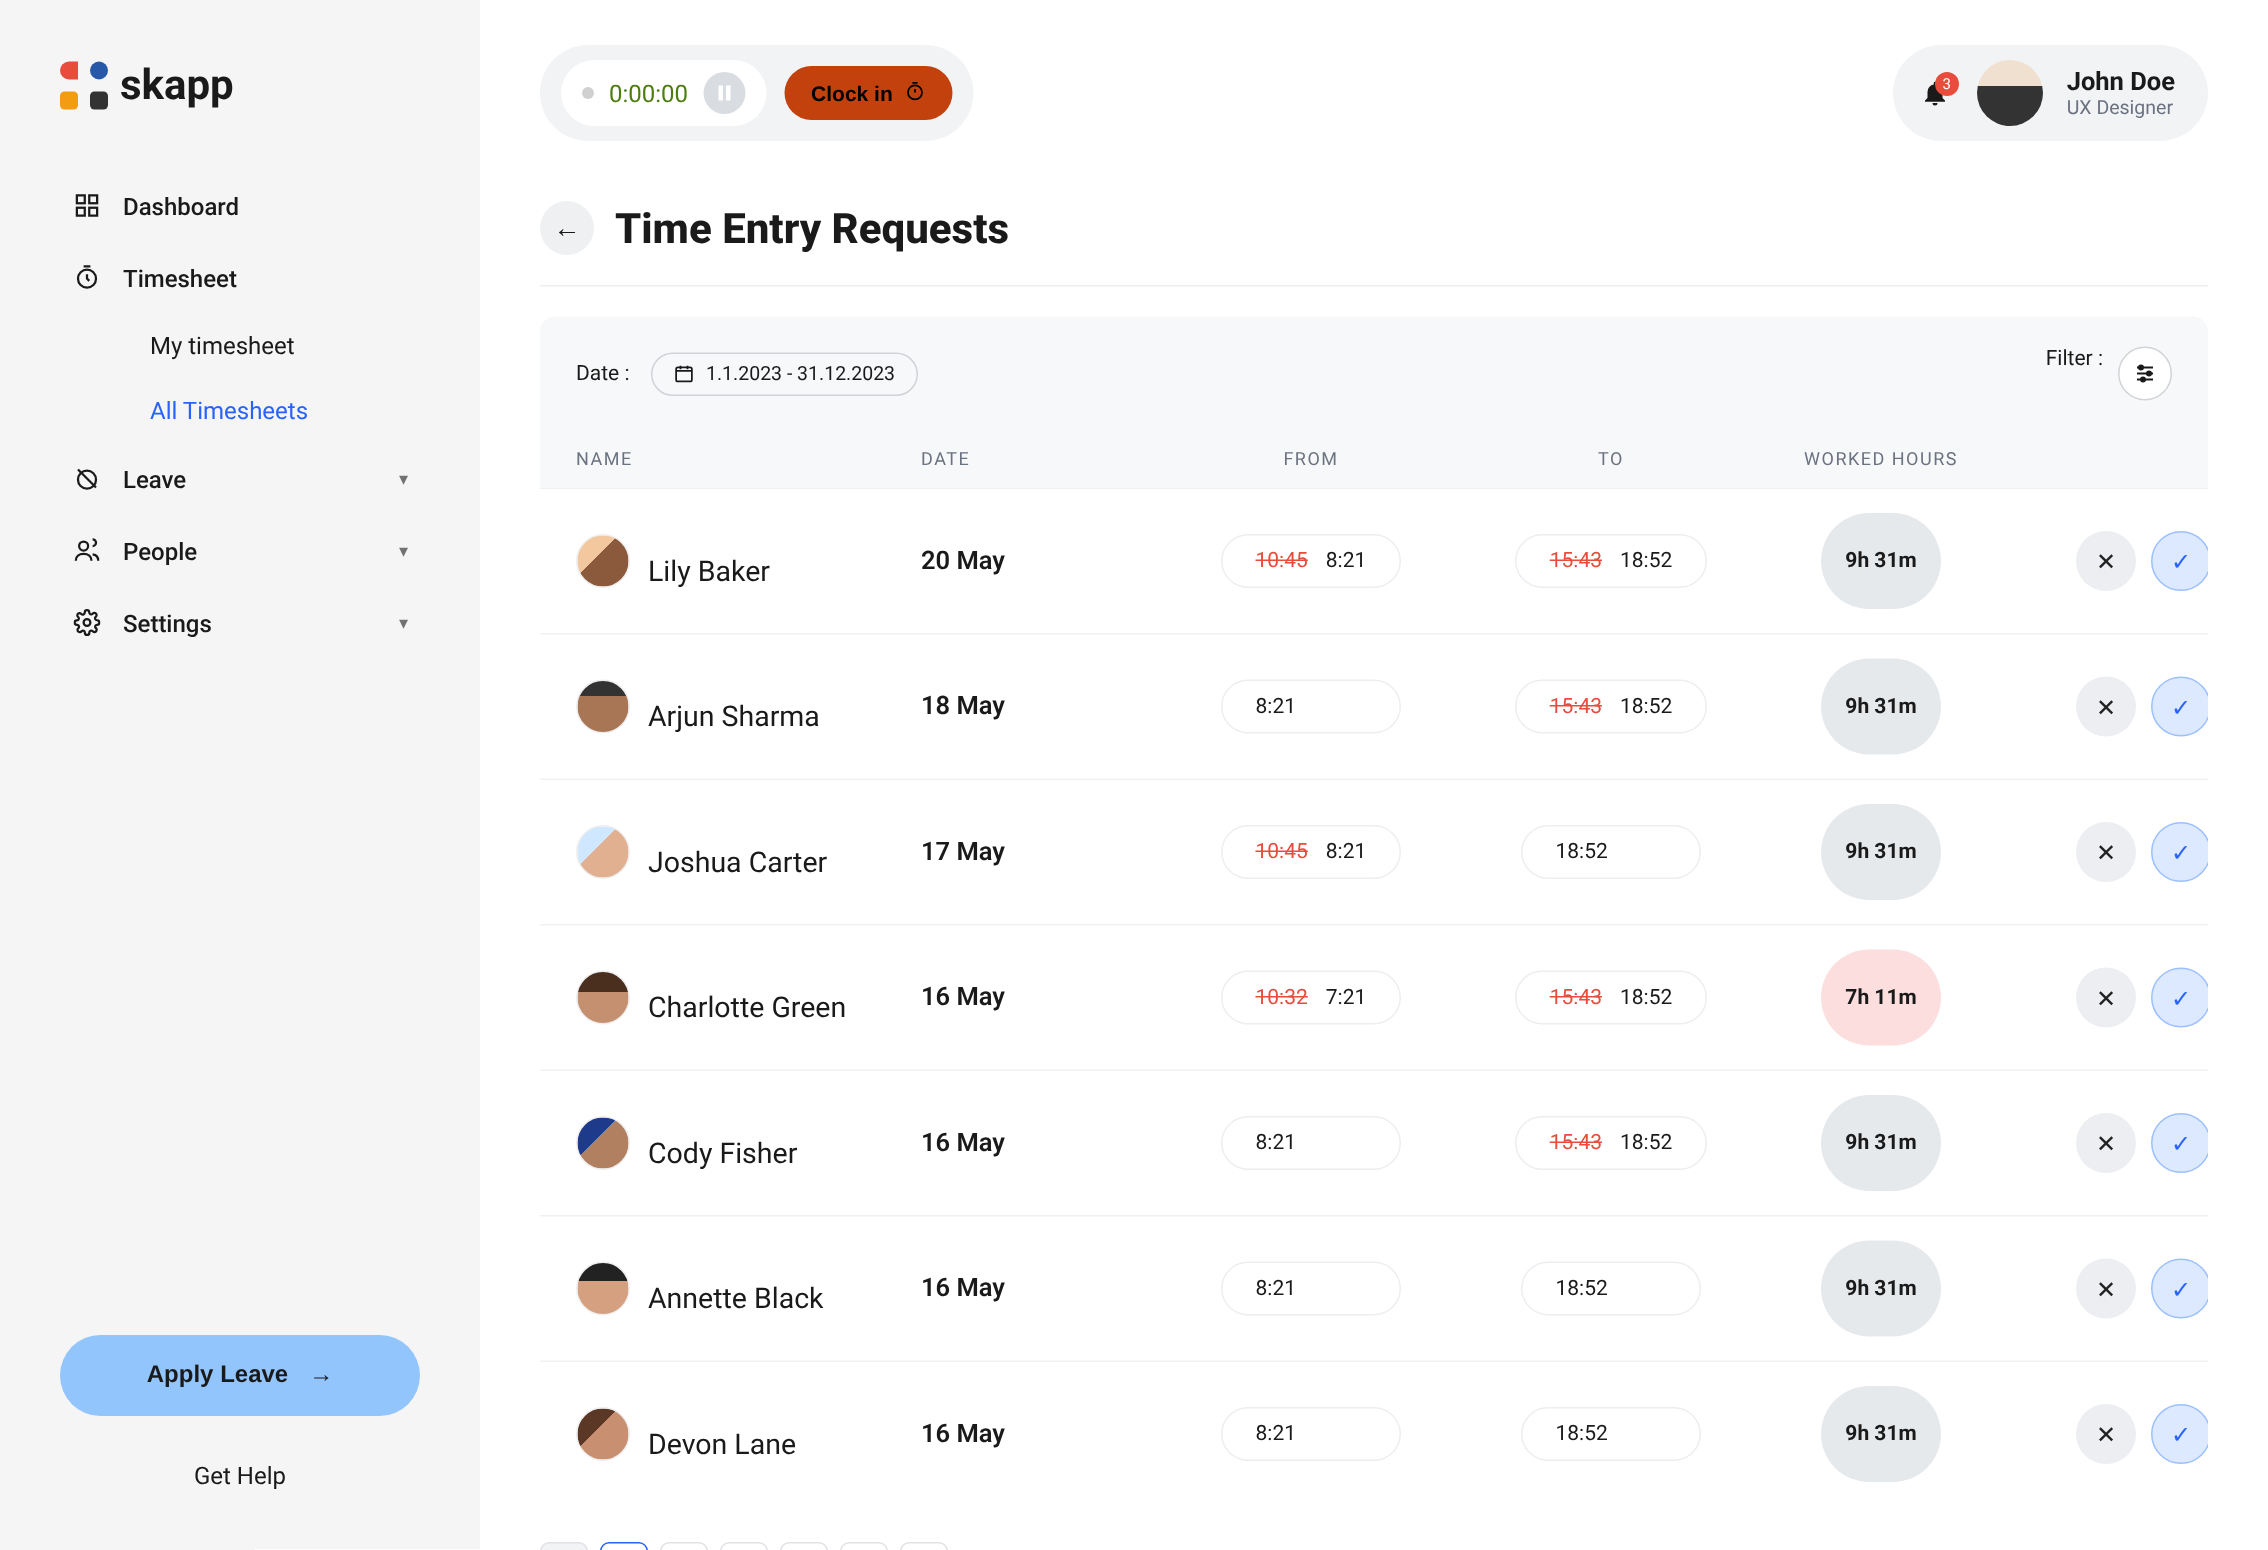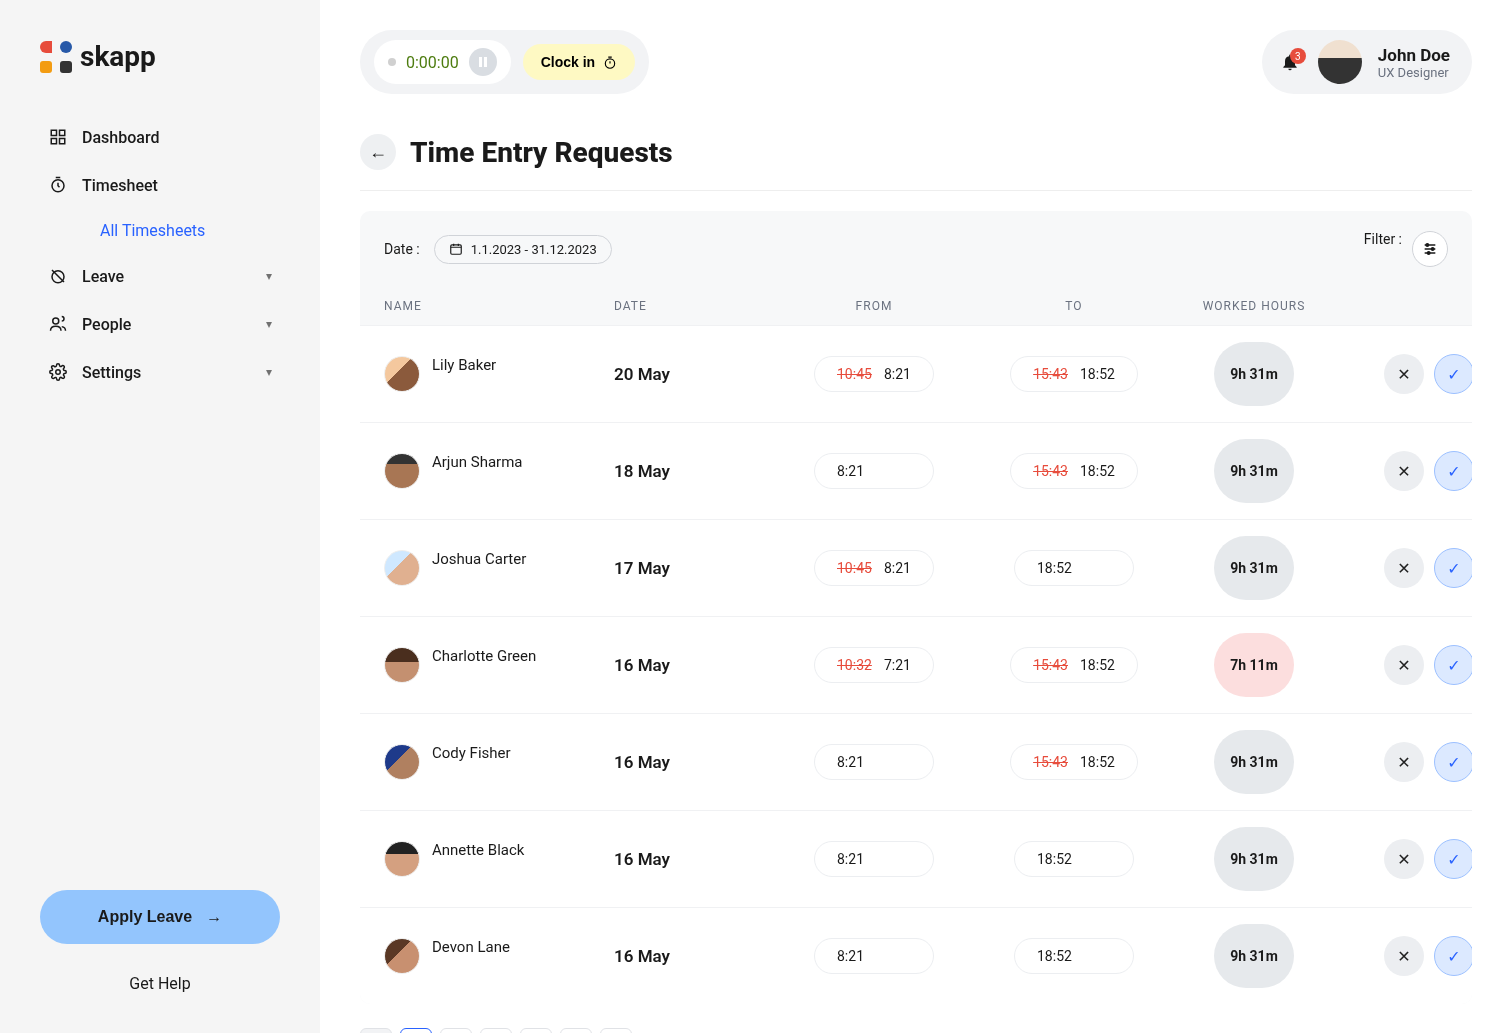--- a/index.html
+++ b/index.html
@@ -23,21 +23,21 @@
 .sidebar-bottom{padding:0 40px}
 .apply-btn{width:100%;background:#93c5fd;border:none;color:#1a1a1a;font-size:16px;font-weight:600;padding:18px 24px;border-radius:999px;display:flex;align-items:center;justify-content:center;gap:14px;cursor:pointer;margin-bottom:30px}
 .help{text-align:center;font-size:16px;cursor:pointer}
 .main{flex:1;padding:30px 40px;overflow:auto}
 .topbar{display:flex;align-items:center;justify-content:space-between;margin-bottom:40px}
 .clock-widget{display:flex;align-items:center;gap:12px;background:#f2f3f5;padding:10px 14px;border-radius:999px}
 .timer-pill{display:flex;align-items:center;gap:10px;background:#fff;padding:8px 14px;border-radius:999px;color:#4d7c0f}
 .timer-dot{width:8px;height:8px;border-radius:50%;background:#d0d0d0}
 .pause-btn{width:28px;height:28px;border-radius:50%;background:#d9dde2;display:flex;align-items:center;justify-content:center;color:#fff;font-size:12px}
 .pause-btn div{width:3px;height:10px;background:#fff;margin:0 1px}
-.clockin{background:#fef9c3;border:none;padding:10px 18px;border-radius:999px;font-size:14px;font-weight:600;display:flex;align-items:flex-end;gap:8px;cursor:pointer}
+.clockin{background:#c2410c;border:none;padding:10px 18px;border-radius:999px;font-size:14px;font-weight:600;display:flex;align-items:flex-start;gap:8px;cursor:pointer}
 .user-widget{display:flex;align-items:center;gap:16px;background:#f2f3f5;padding:10px 22px 10px 16px;border-radius:999px}
 .bell{position:relative;width:24px;height:24px;display:flex;align-items:center;justify-content:center;font-size:20px}
 .bell-badge{position:absolute;top:-2px;right:-4px;background:#e74c3c;color:#fff;width:16px;height:16px;border-radius:50%;font-size:10px;display:flex;align-items:center;justify-content:center}
 .avatar{width:44px;height:44px;border-radius:50%;background:#e8d5c4}
 .avatar.lg{background:linear-gradient(180deg,#f0e0d0 40%,#333 40%)}
 .user-name{font-weight:700;font-size:17px}
 .user-role{font-size:13px;color:#6b7280}
 .page-header{display:flex;align-items:center;gap:14px;margin-bottom:20px;padding-bottom:20px;border-bottom:1px solid #eee}
 .back{width:36px;height:36px;border-radius:50%;background:#eef0f2;display:flex;align-items:center;justify-content:center;cursor:pointer;font-size:18px}
 .page-title{font-size:28px;font-weight:800}
@@ -45,21 +45,21 @@
 .table-toolbar{display:flex;align-items:center;justify-content:space-between;padding:20px 24px}
 .tb-left{display:flex;align-items:center;gap:14px;font-size:14px}
 .date-pill{display:flex;align-items:center;gap:8px;border:1px solid #d0d3d8;padding:6px 14px;border-radius:999px;font-size:13px;cursor:pointer}
 .tb-right{display:flex;align-items:flex-start;gap:10px;font-size:14px}
 .filter-btn{width:36px;height:36px;border-radius:50%;border:1px solid #d0d3d8;background:#fff;display:flex;align-items:center;justify-content:center;cursor:pointer}
 .thead{display:grid;grid-template-columns:230px 160px 200px 200px 160px 140px;padding:12px 24px;font-size:12px;letter-spacing:1px;color:#6b7280}
 .thead div{text-align:left}
 .thead .c3,.thead .c4,.thead .c5{text-align:center}
 .row{display:grid;grid-template-columns:230px 160px 200px 200px 160px 140px;align-items:center;padding:16px 24px;background:#fff;border-top:1px solid #f0f1f3}
 .row:nth-child(odd){background:#fff}
-.cell-name{display:flex;align-items:flex-start;gap:12px;font-size:15px}
+.cell-name{display:flex;align-items:flex-end;gap:12px;font-size:19px}
 .cell-date{font-size:17px;font-weight:600}
 .pill{display:inline-flex;align-items:center;gap:8px;background:#fff;border:1px solid #eceef1;padding:9px 22px;border-radius:999px;font-size:14px;min-width:120px}
 .strike{color:#e74c3c;text-decoration:line-through;margin-right:4px}
 .cell-center{text-align:center}
 .hours-pill{display:inline-flex;background:#e6e9ec;padding:24px 16px;border-radius:999px;font-size:14px;font-weight:700}
 .hours-pill.warn{background:#fcdede}
 .actions{display:flex;gap:10px;justify-content:flex-end}
 .act{width:40px;height:40px;border-radius:50%;display:flex;align-items:center;justify-content:center;cursor:pointer;font-size:16px}
 .act.reject{background:#eceef1;color:#222}
 .act.approve{background:#dce9ff;color:#2962ff;border:1px solid #9cc0ff}
@@ -106,20 +106,23 @@
       <div class="nav-item">
         <span class="icon">
             <svg width="18" height="18" viewBox="0 0 24 24" fill="none" stroke="currentColor" stroke-width="2">
               <circle cx="12" cy="13" r="8"></circle>
               <path d="M12 9v4l2 2M9 2h6"></path>
             </svg>
           </span>
         <span>Timesheet</span>
       </div>
       <div class="nav-sub">
+        <div class="nav-item">
+          <span>My timesheet</span>
+        </div>
         <div class="nav-item active">
           <span>All Timesheets</span>
         </div>
       </div>
       <div class="nav-item">
         <span class="icon">
             <svg width="18" height="18" viewBox="0 0 24 24" fill="none" stroke="currentColor" stroke-width="2">
               <circle cx="12" cy="13" r="8"></circle>
               <path d="M4 4l16 16"></path>
             </svg>

